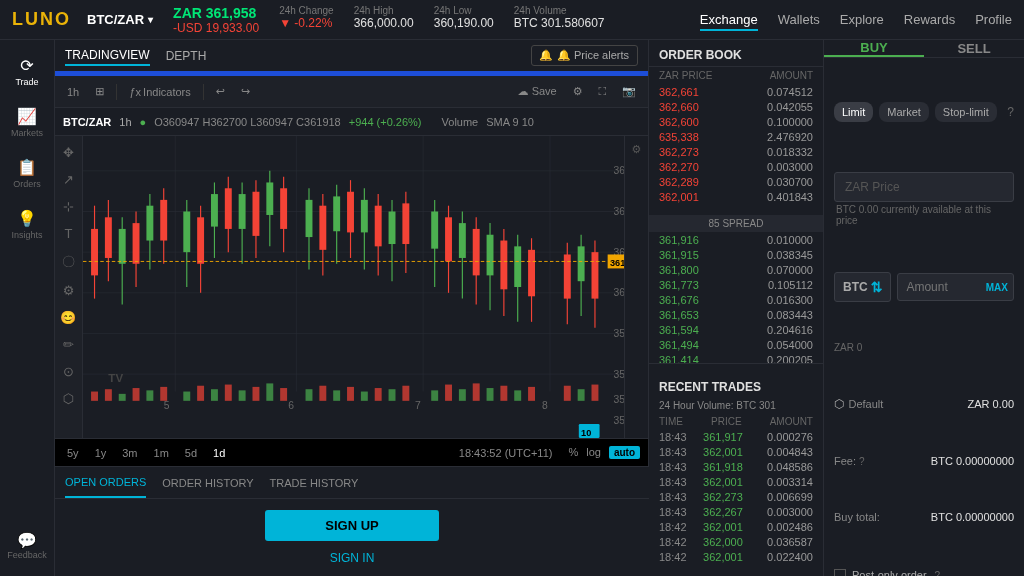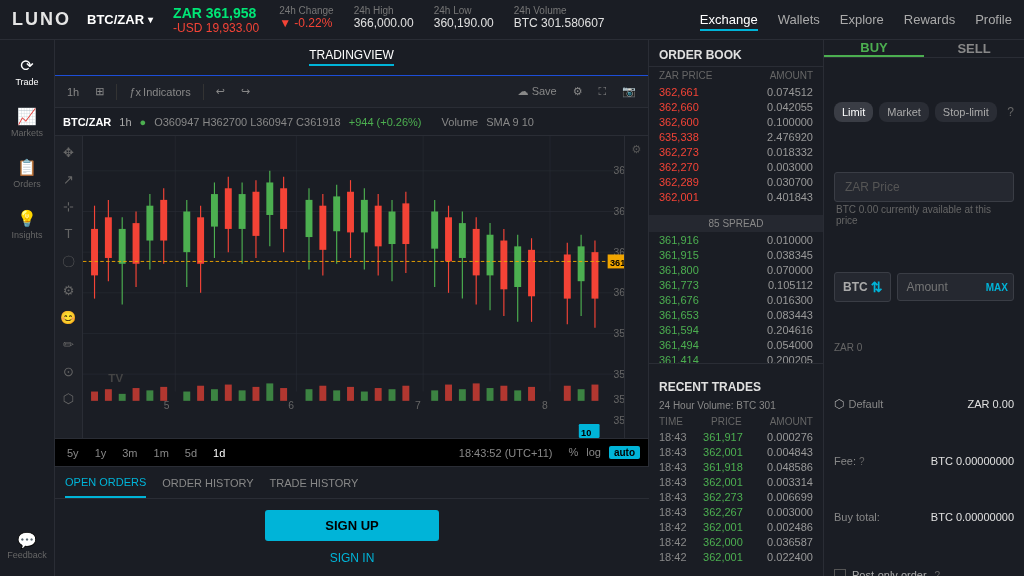--- a/index.html
+++ b/index.html
@@ -1,20 +1,20 @@
 <!DOCTYPE html>
 <html><head>
   <meta charset="utf-8">
   <style>
     * { box-sizing: border-box; margin: 0; padding: 0; }
     body { background: #1a1d24; color: #e0e0e0; font-family: -apple-system, BlinkMacSystemFont, 'Segoe UI', sans-serif; font-size: 12px; width: 1024px; height: 576px; overflow: hidden; display: flex; flex-direction: column; }
 
     
     .top-nav { background: #1a1d24; border-bottom: 1px solid #2a2d35; display: flex; align-items: center; height: 40px; padding: 0 12px; flex-shrink: 0; }
-    .logo { color: #e5e5e5; font-weight: 900; font-size: 18px; letter-spacing: 2px; margin-right: 16px; }
+    .logo { color: #eab308; font-weight: 900; font-size: 18px; letter-spacing: 2px; margin-right: 16px; }
     .pair-selector { display: flex; align-items: center; color: white; font-size: 13px; font-weight: 600; margin-right: 20px; cursor: pointer; }
     .pair-selector .chevron { margin-left: 4px; font-size: 10px; }
     .price-info { display: flex; gap: 20px; flex: 1; }
     .price-main { color: #00e676; font-size: 14px; font-weight: 700; }
     .price-change-neg { color: #f44336; font-size: 12px; }
     .price-stat { display: flex; flex-direction: column; }
     .price-stat-label { color: #777; font-size: 10px; }
     .price-stat-value { color: #e0e0e0; font-size: 12px; }
     .nav-links { display: flex; gap: 20px; align-items: center; }
     .nav-link { color: #aaa; font-size: 13px; cursor: pointer; padding: 4px 0; }
@@ -26,21 +26,21 @@
     
     .left-sidebar { width: 55px; background: #1a1d24; border-right: 1px solid #2a2d35; display: flex; flex-direction: column; align-items: center; padding: 8px 0; gap: 4px; flex-shrink: 0; }
     .sidebar-item { display: flex; flex-direction: column; align-items: center; padding: 8px 4px; cursor: pointer; color: #666; width: 100%; }
     .sidebar-item.active { color: white; }
     .sidebar-icon { font-size: 16px; margin-bottom: 2px; }
     .sidebar-label { font-size: 9px; }
     .sidebar-feedback { margin-top: auto; padding: 8px; cursor: pointer; color: #666; display: flex; flex-direction: column; align-items: center; }
 
     
     .chart-area { flex: 1; display: flex; flex-direction: column; overflow: hidden; border-right: 1px solid #2a2d35; }
-    .chart-tabs { display: flex; align-items: center; padding: 6px 10px; border-bottom: 1px solid #1d4ed8; gap: 16px; height: 36px; flex-shrink: 0; flex-direction: column; }
+    .chart-tabs { display: flex; align-items: center; padding: 6px 10px; border-bottom: 5px solid #1d4ed8; gap: 16px; height: 36px; flex-shrink: 0; }
     .chart-tab { color: #aaa; font-size: 12px; cursor: pointer; padding: 2px 0; }
     .chart-tab.active { color: white; border-bottom: 2px solid #00b4d8; }
     .chart-tab-spacer { flex: 1; }
     .price-alerts-btn { background: transparent; border: 1px solid #444; color: #aaa; font-size: 11px; padding: 3px 8px; border-radius: 3px; cursor: pointer; display: flex; align-items: center; gap: 4px; }
 
     .chart-toolbar { display: flex; align-items: center; padding: 4px 8px; border-bottom: 1px solid #2a2d35; gap: 8px; height: 32px; flex-shrink: 0; background: #1e2128; }
     .chart-btn { color: #888; font-size: 11px; cursor: pointer; padding: 2px 4px; border: none; background: none; display: flex; align-items: center; gap: 2px; }
     .chart-toolbar-sep { width: 1px; height: 16px; background: #333; }
 
     .chart-info-bar { display: flex; align-items: center; padding: 3px 8px; border-bottom: 1px solid #2a2d35; gap: 8px; height: 28px; flex-shrink: 0; font-size: 11px; color: #888; background: #1a1d24; }

